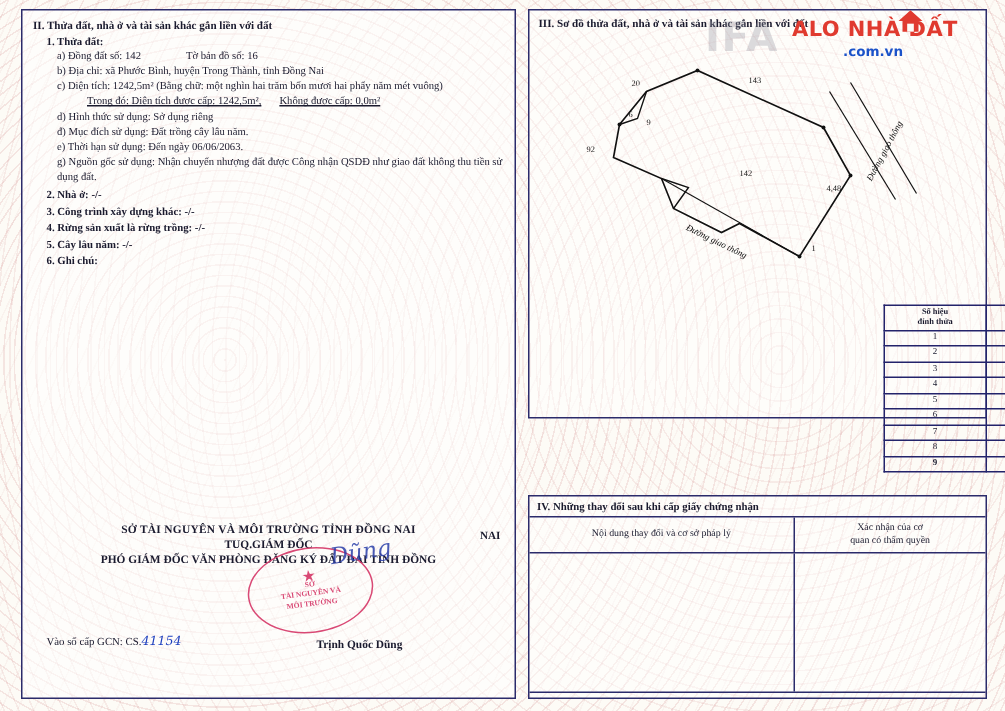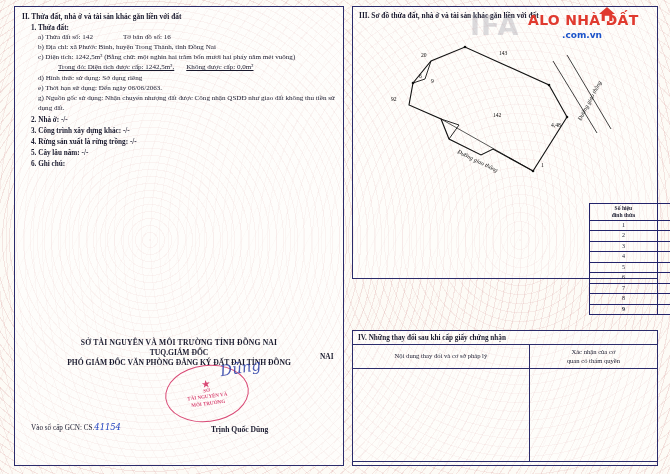--- a/index.html
+++ b/index.html
@@ -133,36 +133,37 @@
 
 <div class="page">
 
   <div class="left">
     <div class="sec-title">II. Thửa đất, nhà ở và tài sản khác gắn liền với đất</div>
 
     <div class="sub-title indent1">1. Thửa đất:</div>
 
     <div class="line indent2 row2">
       <span>
-        <span>a) Thửa đất số:</span>
+        <span>a) Đồng đất số:</span>
         <span>142</span>
       </span>
       <span>
         <span>Tờ bản đồ số:</span>
         <span>16</span>
       </span>
     </div>
 
     <div class="line indent2">b) Địa chỉ: xã Phước Bình, huyện Trong Thành, tỉnh Đồng Nai</div>
     <div class="line indent2">c) Diện tích: 1242,5m² (Bằng chữ: một nghìn hai trăm bốn mươi hai phẩy năm mét vuông)</div>
     <div class="line indent2 row2b">
       <span style="padding-left:20px">Trong đó: Diện tích được cấp: 1242,5m²,</span>
       <span>Không được cấp: 0,0m²</span>
     </div>
     <div class="line indent2">d) Hình thức sử dụng: Sở dụng riêng</div>
+    <div class="line indent2">đ) Mục đích sử dụng: Đất trồng cây lâu năm.</div>
     <div class="line indent2">e) Thời hạn sử dụng: Đến ngày 06/06/2063.</div>
     <div class="line indent2">g) Nguồn gốc sử dụng: Nhận chuyển nhượng đất được Công nhận QSDĐ như giao đất không thu tiền sử dụng đất.</div>
 
     <div class="sub-title indent1">2. Nhà ở:  -/-</div>
     <div class="sub-title indent1">3. Công trình xây dựng khác:  -/-</div>
     <div class="sub-title indent1">4. Rừng sản xuất là rừng trồng:  -/-</div>
     <div class="sub-title indent1">5. Cây lâu năm:  -/-</div>
     <div class="sub-title indent1">6. Ghi chú:</div>
 
     <div class="footer-center" style="margin-top:170px;">

